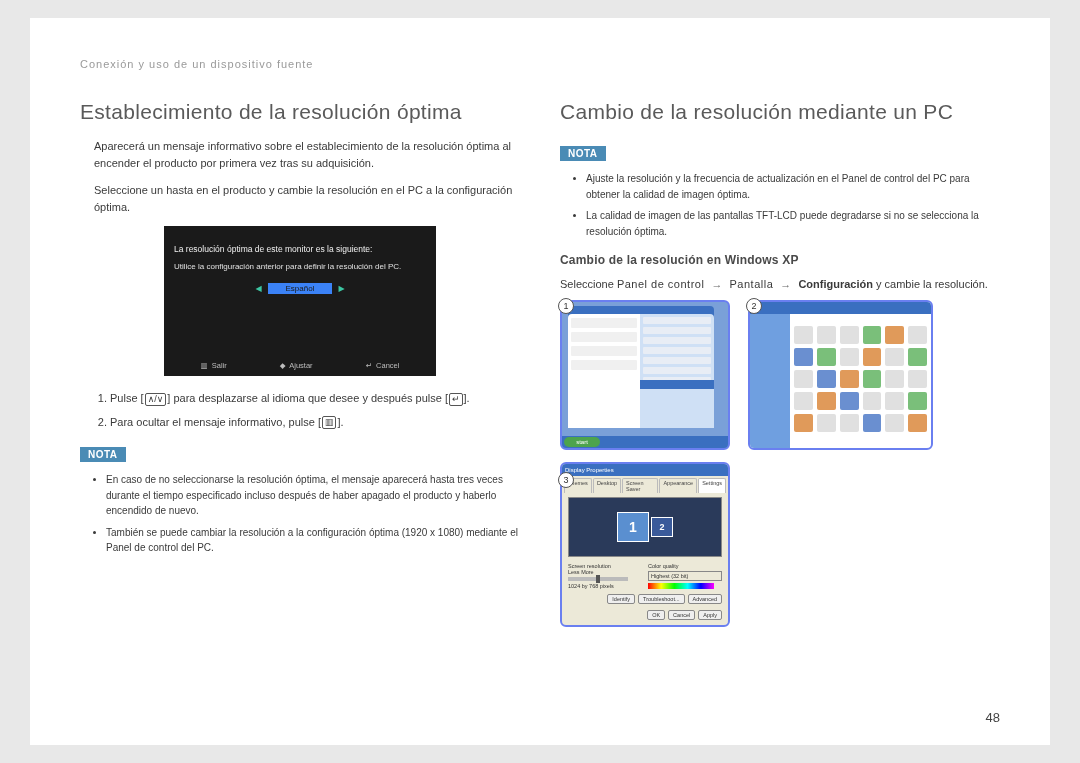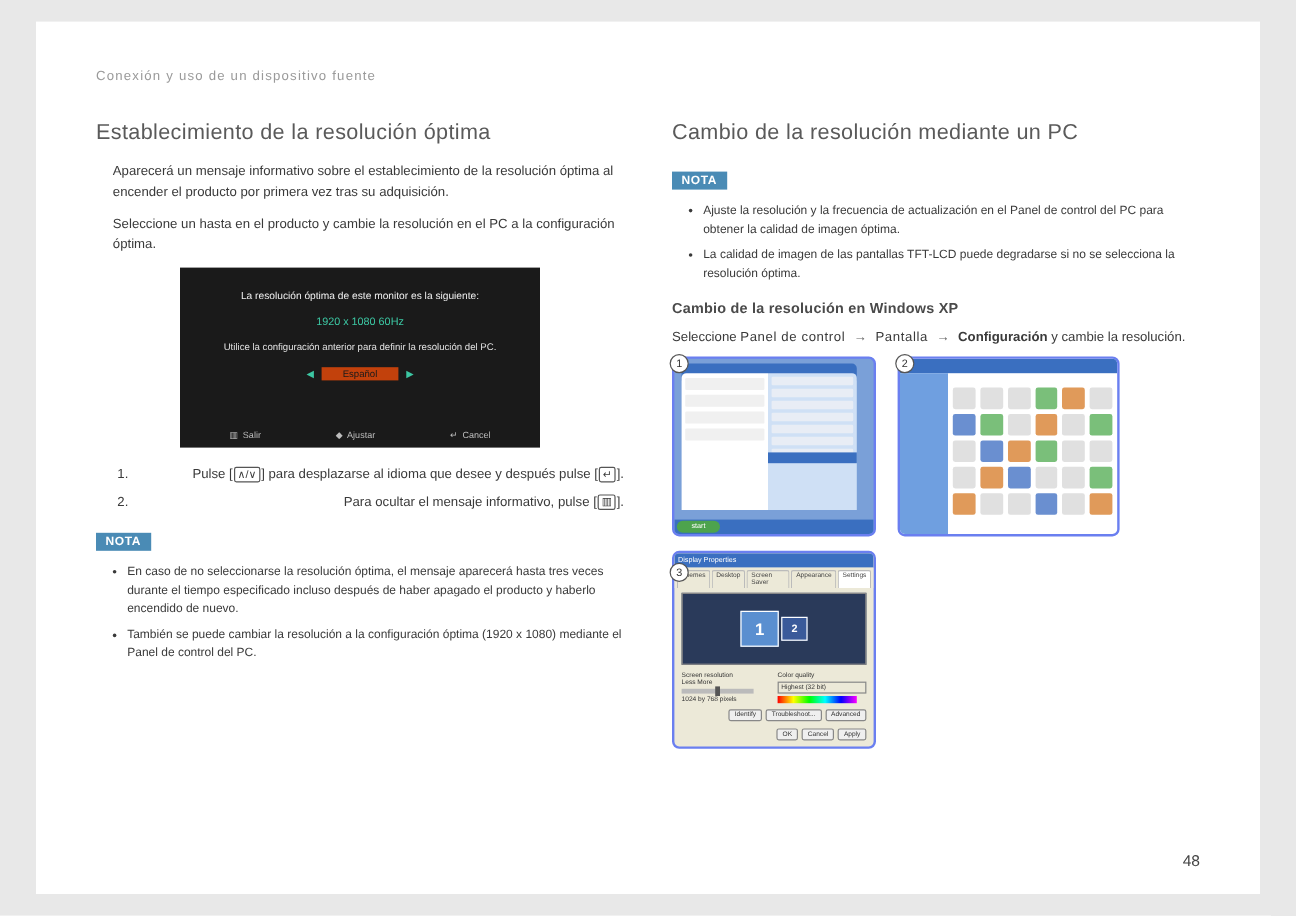--- a/index.html
+++ b/index.html
@@ -28,21 +28,21 @@
   }
   .columns {
     display: flex;
     gap: 40px;
   }
   .col {
     flex: 1;
     min-width: 0;
   }
   h1 {
-    font-size: 18px;
+    font-size: 21px;
     font-weight: 400;
     color: #5a5a5a;
     margin: 0 0 14px 0;
     letter-spacing: 0.3px;
   }
   .body-text {
     font-size: 11px;
     color: #3a3a3a;
     line-height: 1.55;
     margin: 1px 0 10px 0;
@@ -69,36 +69,34 @@
   }
   ul.bullets li {
     margin-bottom: 6px;
   }
   ol.steps {
     margin: 4px 0 8px 0;
     padding-left: 30px;
     font-size: 11px;
     color: #3a3a3a;
     line-height: 1.6;
-    text-align: right;
   }
   ol.steps li {
     margin-bottom: 6px;
   }
   .osd-box {
-    width: 300px;
+    width: 272px;
     height: 150px;
     background: #1a1a1a;
     margin: 10px auto 14px auto;
     position: relative;
     color: #fff;
     font-size: 8.5px;
     box-sizing: border-box;
     padding: 14px 10px;
-    text-align: center;
   }
   .osd-line {
     color: #f0f0f0;
     padding: 4px 0;
   }
   .osd-res {
     color: #3cc7a3;
     padding: 8px 0;
     font-size: 9px;
   }
@@ -112,21 +110,21 @@
     align-items: center;
     justify-content: center;
     gap: 6px;
     padding: 2px 0;
   }
   .osd-lang .arrow {
     color: #3cc7a3;
     font-size: 8px;
   }
   .osd-lang .lang-bar {
-    background: #c2410c;
+    background: #3b82f6;
     color: #1a1a1a;
     padding: 1px 18px;
     font-size: 8px;
   }
   .osd-bottom {
     position: absolute;
     bottom: 6px;
     left: 10px;
     right: 10px;
     display: flex;
@@ -407,21 +405,20 @@
 
   <div class="columns">
 
     <div class="col">
       <h1>Establecimiento de la resolución óptima</h1>
       <p class="body-text indent">Aparecerá un mensaje informativo sobre el establecimiento de la resolución óptima al encender el producto por primera vez tras su adquisición.</p>
       <p class="body-text indent">Seleccione un hasta en el producto y cambie la resolución en el PC a la configuración óptima.</p>
 
       <div class="osd-box">
         <div class="osd-line">La resolución óptima de este monitor es la siguiente:</div>
-        <div class="osd-res">1920 x 1080 60Hz</div>
         <div class="osd-sub">Utilice la configuración anterior para definir la resolución del PC.</div>
         <div class="osd-lang">
           <span class="arrow">◀</span>
           <span class="lang-bar">Español</span>
           <span class="arrow">▶</span>
         </div>
         <div class="osd-bottom">
           <span><span class="glyph">▥</span> <span>Salir</span></span>
           <span><span class="glyph">◆</span> <span>Ajustar</span></span>
           <span><span class="glyph">↵</span> <span>Cancel</span></span>

